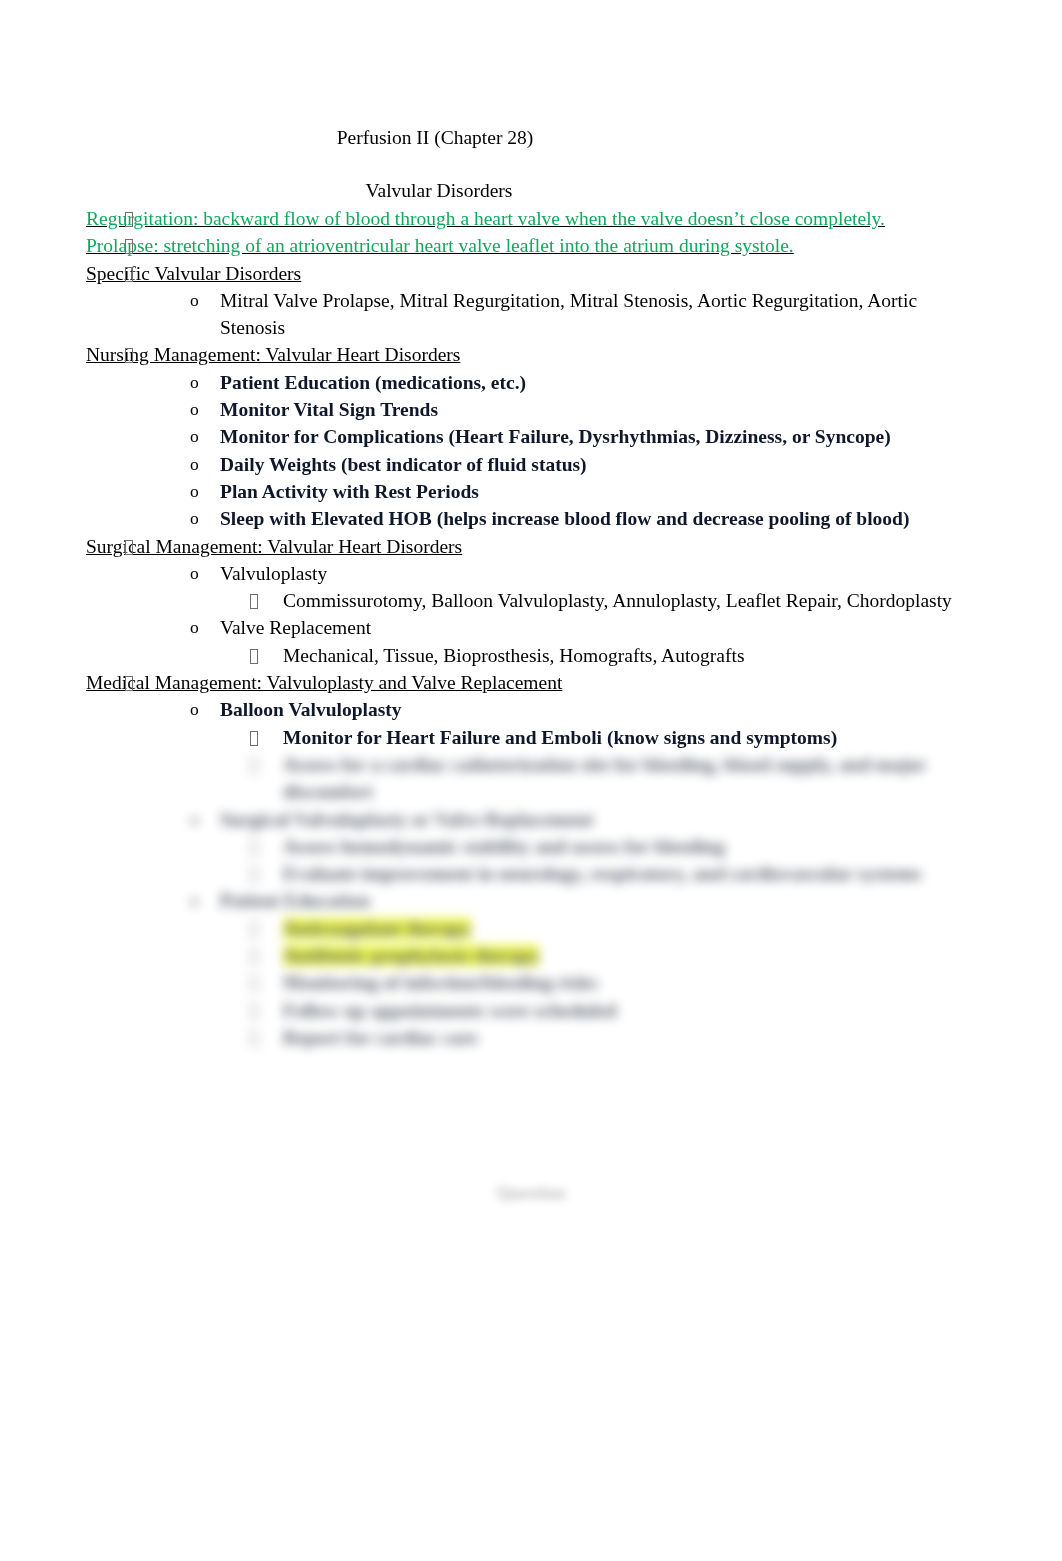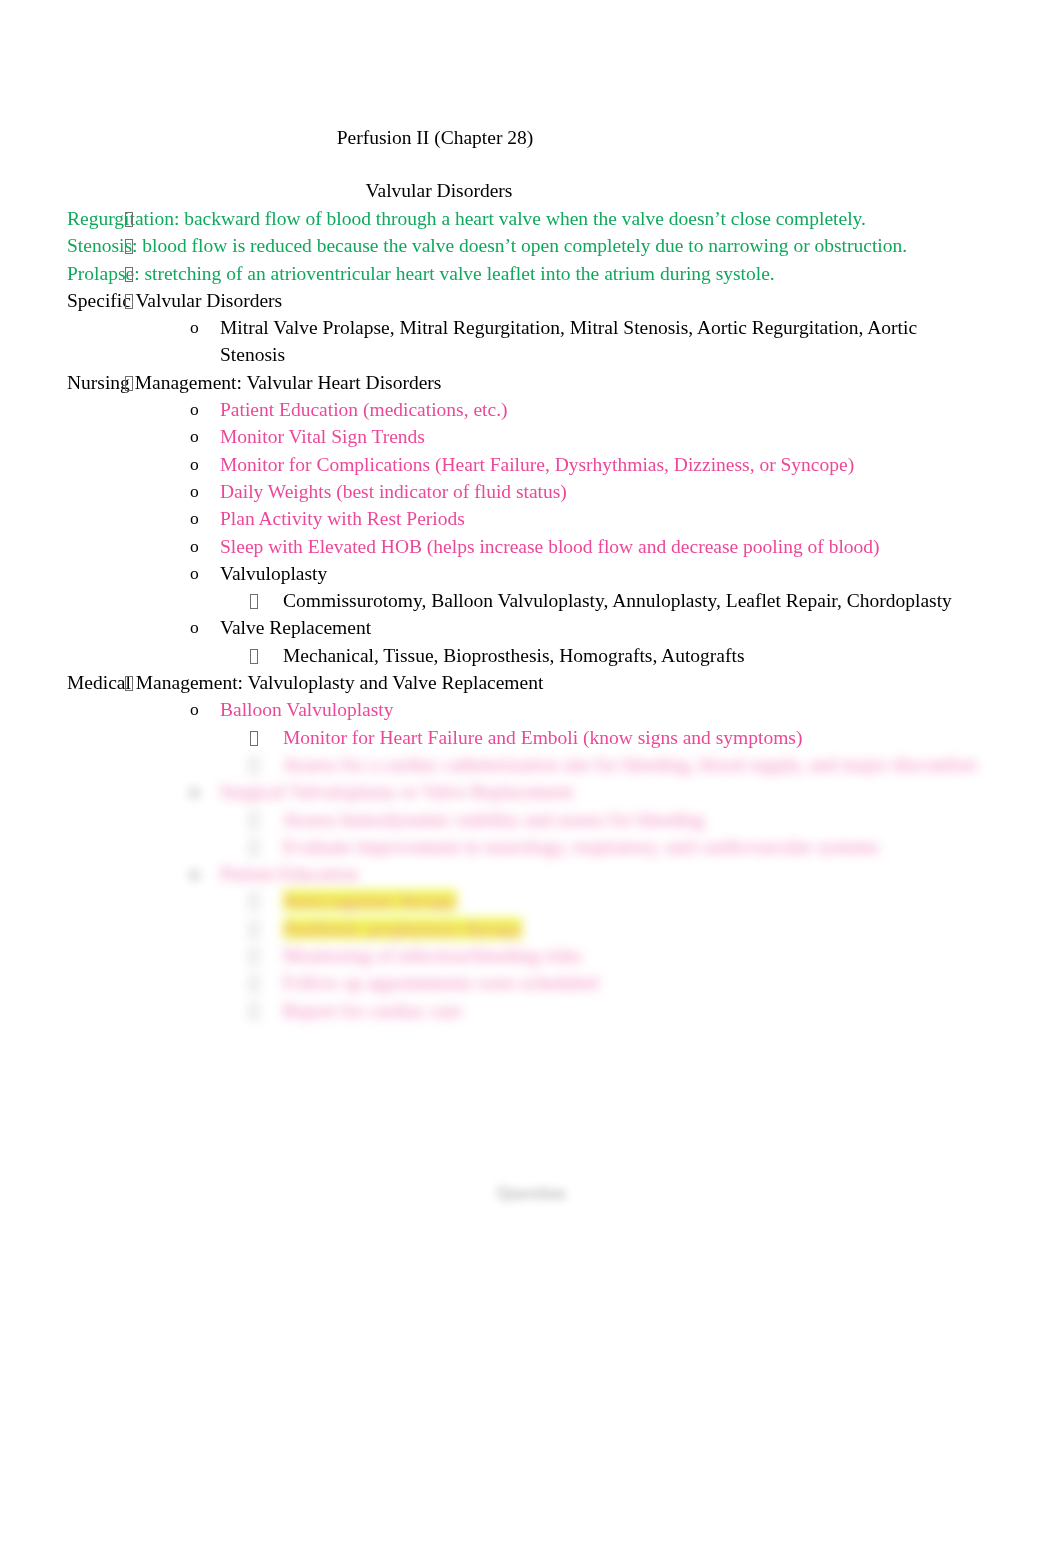--- a/index.html
+++ b/index.html
@@ -55,21 +55,21 @@
   .marker {
     position: absolute;
     top: 0;
     font-size: 19.5px;
     line-height: 27.3px;
     color: #000000;
     font-family: "Liberation Serif", "DejaVu Serif", serif;
   }
 
   
-  .lvl1 { padding-left: 67px; padding-right: 127px; }
+  .lvl1 { padding-left: 86px; padding-right: 127px; text-decoration: underline; }
   .lvl1 > .marker { left: 125px; }
 
   
   .lvl2 { padding-left: 220px; padding-right: 127px; }
   .lvl2 > .marker { left: 190px; font-size: 17.5px; }
 
   
   .lvl3 { padding-left: 283px; padding-right: 75px; }
   .lvl3 > .marker { left: 250px; }
 
@@ -79,21 +79,21 @@
     width: 8px;
     height: 15px;
     border: 1.3px solid #6f6f6f;
     vertical-align: -2px;
     box-sizing: border-box;
     background: transparent;
   }
 
   
   .c-green { color: #0FA85C; }
-  .c-blue  { color: #ec4899; }
+  .c-blue  { color: #0f172a; font-weight: bold; }
   .c-black { color: #000000; }
 
   
   .hl { background: #EAF703; }
 
   
   .blurred {
     filter: blur(5.2px);
     -webkit-filter: blur(5.2px);
     opacity: 0.72;
@@ -120,31 +120,31 @@
 <body>
 
 <div class="page">
 
   <div class="doc-title">Perfusion II (Chapter 28)</div>
 
   <div class="doc-subtitle">Valvular Disorders</div>
 
   <div class="outline" id="outline-root">
       <div class="li lvl1"><span class="marker"><span class="tofu"></span></span><span class="c-green">Regurgitation:  backward flow of blood through a heart valve when the valve doesn’t close completely.</span></div>
-      <div class="li lvl1"><span class="marker"><span class="tofu"></span></span><span class="c-green">Stenosis:  blood flow is reduced because the valve doesn’t open completely due to narrowing or obstruction.</span></div>
       <div class="li lvl1"><span class="marker"><span class="tofu"></span></span><span class="c-green">Prolapse:  stretching of an atrioventricular heart valve leaflet into the atrium during systole.</span></div>
       <div class="li lvl1"><span class="marker"><span class="tofu"></span></span><span class="c-black">Specific Valvular Disorders</span></div>
       <div class="li lvl2"><span class="marker">o</span><span class="c-black">Mitral Valve Prolapse, Mitral Regurgitation, Mitral Stenosis, Aortic Regurgitation, Aortic Stenosis</span></div>
       <div class="li lvl1"><span class="marker"><span class="tofu"></span></span><span class="c-black">Nursing Management: Valvular Heart Disorders</span></div>
       <div class="li lvl2"><span class="marker">o</span><span class="c-blue">Patient Education (medications, etc.)</span></div>
       <div class="li lvl2"><span class="marker">o</span><span class="c-blue">Monitor Vital Sign Trends</span></div>
       <div class="li lvl2"><span class="marker">o</span><span class="c-blue">Monitor for Complications (Heart Failure, Dysrhythmias, Dizziness, or Syncope)</span></div>
       <div class="li lvl2"><span class="marker">o</span><span class="c-blue">Daily Weights (best indicator of fluid status)</span></div>
       <div class="li lvl2"><span class="marker">o</span><span class="c-blue">Plan Activity with Rest Periods</span></div>
       <div class="li lvl2"><span class="marker">o</span><span class="c-blue">Sleep with Elevated HOB (helps increase blood flow and decrease pooling of blood)</span></div>
+      <div class="li lvl1"><span class="marker"><span class="tofu"></span></span><span class="c-black">Surgical Management: Valvular Heart Disorders</span></div>
       <div class="li lvl2"><span class="marker">o</span><span class="c-black">Valvuloplasty</span></div>
       <div class="li lvl3"><span class="marker"><span class="tofu"></span></span><span class="c-black">Commissurotomy, Balloon Valvuloplasty, Annuloplasty, Leaflet Repair, Chordoplasty</span></div>
       <div class="li lvl2"><span class="marker">o</span><span class="c-black">Valve Replacement</span></div>
       <div class="li lvl3"><span class="marker"><span class="tofu"></span></span><span class="c-black">Mechanical, Tissue, Bioprosthesis, Homografts, Autografts</span></div>
       <div class="li lvl1"><span class="marker"><span class="tofu"></span></span><span class="c-black">Medical Management: Valvuloplasty and Valve Replacement</span></div>
       <div class="li lvl2"><span class="marker">o</span><span class="c-blue">Balloon Valvuloplasty</span></div>
       <div class="li lvl3"><span class="marker"><span class="tofu"></span></span><span class="c-blue">Monitor for Heart Failure and Emboli (know signs and symptoms)</span></div>
       <div class="blurred">
         <div class="li lvl3"><span class="marker"><span class="tofu"></span></span><span class="c-blue">Assess for a cardiac catheterization site for bleeding, blood supply, and major discomfort</span></div>
         <div class="li lvl2"><span class="marker">o</span><span class="c-blue">Surgical Valvuloplasty or Valve Replacement</span></div>

